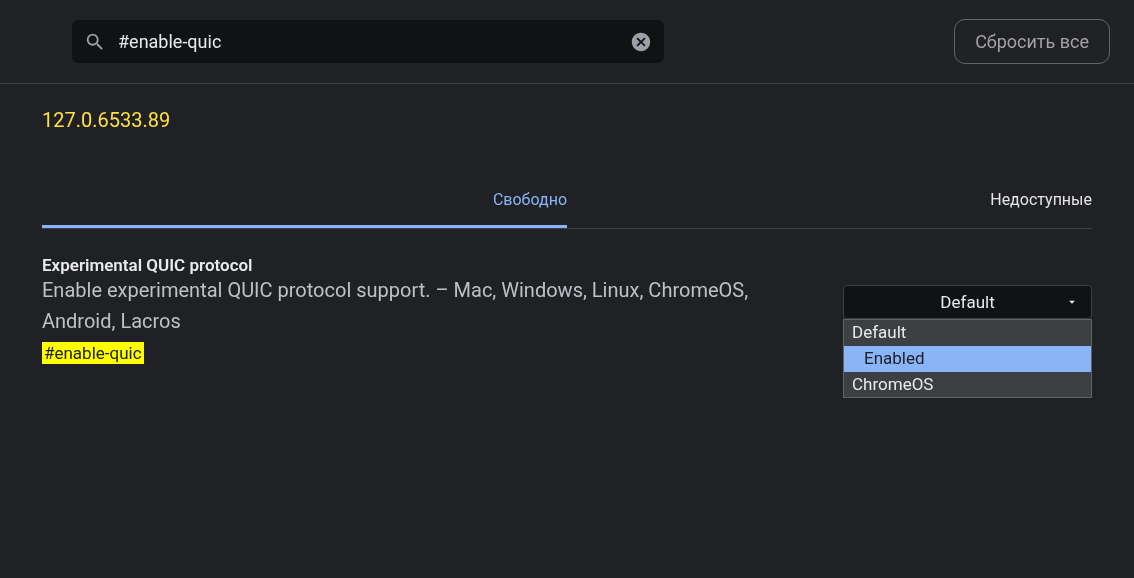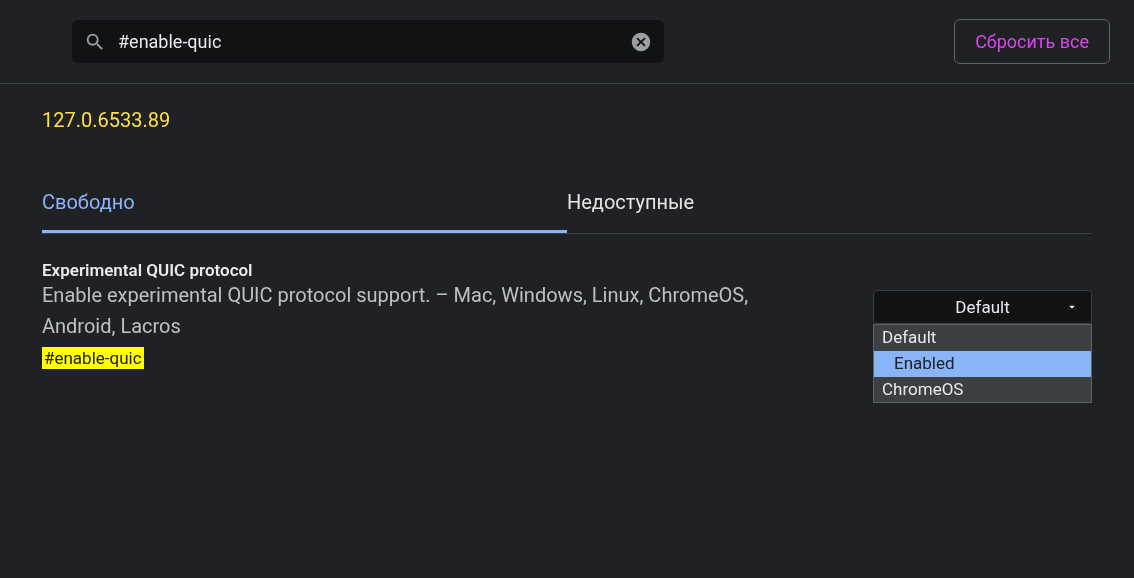--- a/index.html
+++ b/index.html
@@ -32,23 +32,23 @@
     .search-icon { fill: #9aa0a6; width: 22px; height: 22px; flex-shrink: 0; }
     .search-input {
       background: transparent; border: none; outline: none;
       color: #e8eaed; font-size: 18px; flex: 1;
       font-family: inherit;
     }
     .clear-btn { fill: #9aa0a6; width: 22px; height: 22px; flex-shrink: 0; cursor: pointer; }
     .spacer { flex: 1; }
     .reset-btn {
       border: 1px solid #5f6368;
-      border-radius: 6px;
+      border-radius: 11px;
       background: transparent;
-      color: #d946ef;
+      color: #a3a3a3;
       font-size: 18px;
       padding: 11px 20px;
       cursor: pointer;
       font-family: inherit;
     }
     .content {
       padding: 0 42px;
     }
     .header-row {
       display: flex;
@@ -59,23 +59,23 @@
     }
     .title { font-size: 32px; font-weight: 400; color: #e8eaed; }
     .version { font-size: 20px; color: #fde047; }
     .tabs {
       display: flex;
       border-bottom: 1px solid #3c4043;
       margin-top: 26px;
     }
     .tab {
       flex: 1;
-      text-align: left;
+      text-align: right;
       padding: 14px 0 16px 0;
-      font-size: 20px;
+      font-size: 16px;
       cursor: pointer;
     }
     .tab.active {
       color: #8ab4f8;
       border-bottom: 3px solid #8ab4f8;
     }
     .tab.inactive {
       color: #e5e5e5;
     }
     .flag-row {
@@ -88,21 +88,21 @@
     .flag-text { flex: 1; }
     .flag-title { font-size: 17px; font-weight: 600; color: #e8eaed; }
     .flag-desc { font-size: 20px; color: #bdc1c6; line-height: 1.55; margin-bottom: 6px; max-width: 780px;}
     .flag-id {
       display: inline;
       background: #ffff00;
       color: #202124;
       font-size: 17px;
       padding: 1px 2px;
     }
-    .select-area { width: 219px; padding-top: 30px; position: relative; }
+    .select-area { width: 249px; padding-top: 30px; position: relative; }
     .select-box {
       background: #111214;
       border: 1px solid #3c4043;
       border-radius: 4px;
       height: 34px;
       display: flex;
       align-items: center;
       justify-content: center;
       position: relative;
       font-size: 17px;

